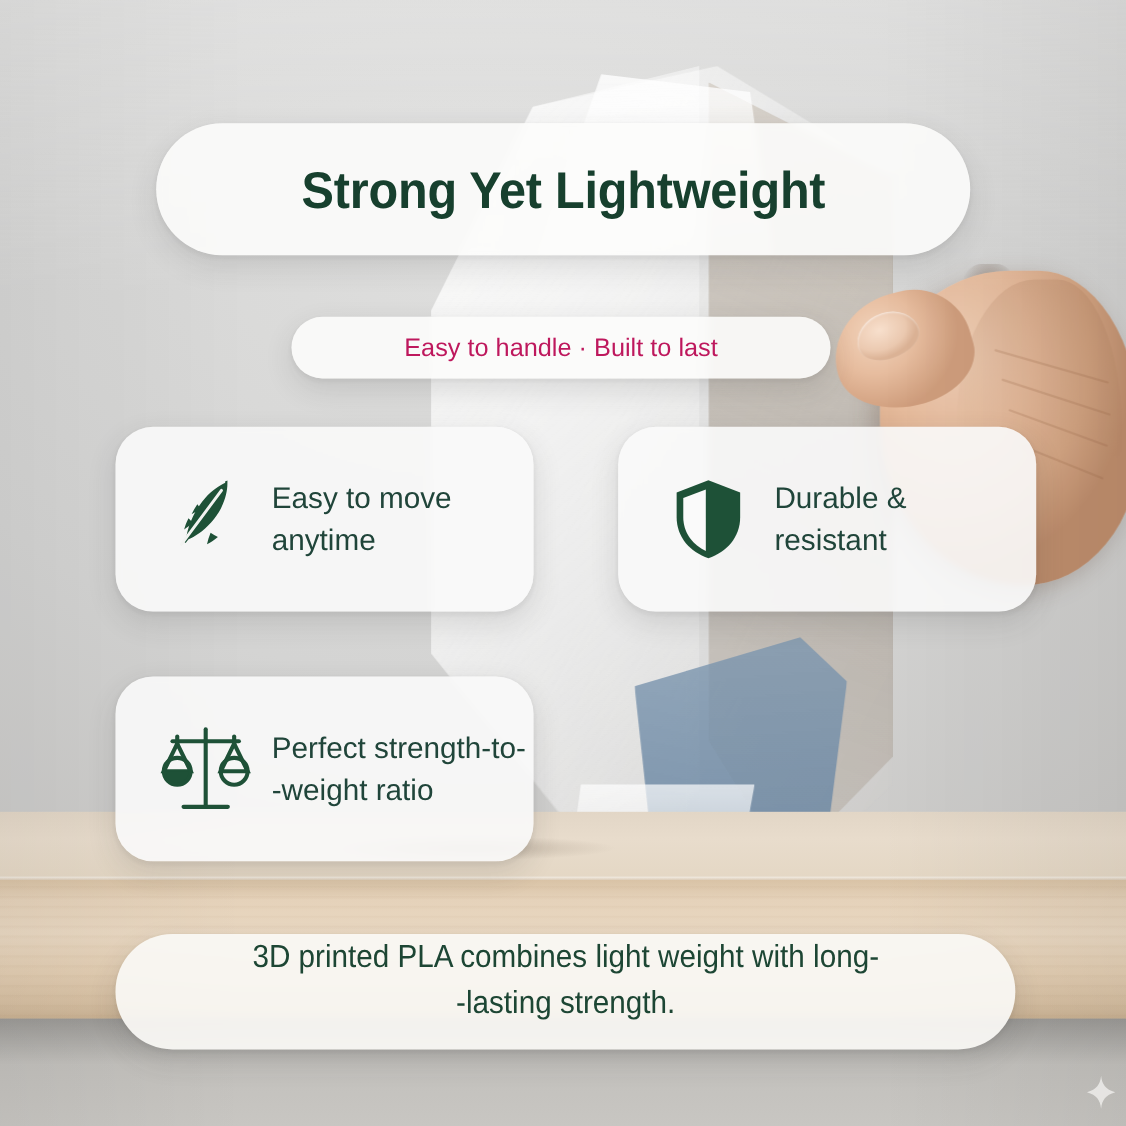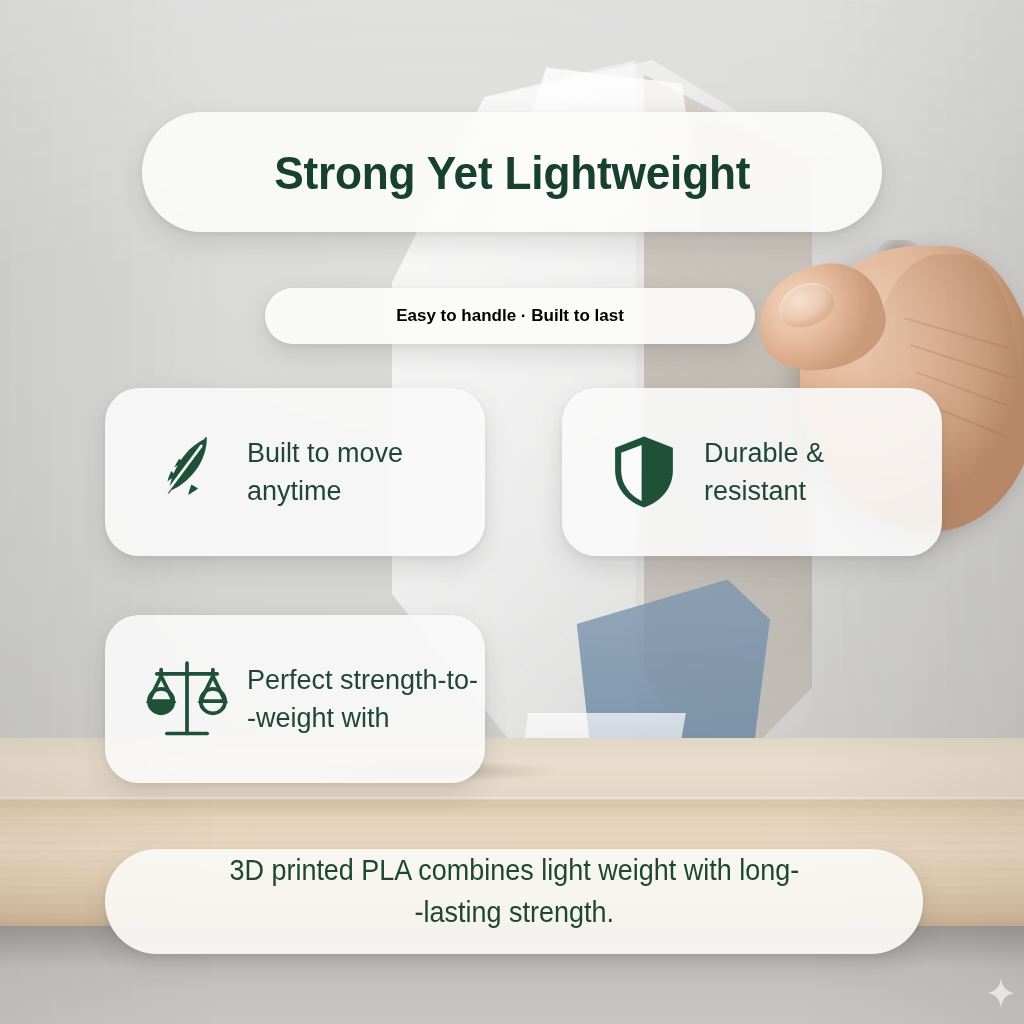--- a/index.html
+++ b/index.html
@@ -246,23 +246,23 @@
     top: 288px;
     width: 490px;
     height: 56px;
     border-radius: 28px;
     display: flex;
     align-items: center;
     justify-content: center;
     background: rgba(252,252,251,.90);
   }
   #subtitle-text {
-    font-size: 17px;
-    font-weight: 700;
-    color: #000000;
+    font-size: 23px;
+    font-weight: 400;
+    color: #be185d;
     white-space: nowrap;
   }
 
   .feature-card {
     width: 380px;
     height: 168px;
     border-radius: 34px;
     display: flex;
     align-items: center;
     padding: 0 6px 0 30px;
@@ -373,21 +373,21 @@
       <svg width="86" height="86" viewBox="0 0 64 64" aria-hidden="true">
         <g transform="rotate(-8 32 32)">
           <path d="M48.5 9.5c-3.4 1-9.4 3.6-14.8 8.2-5.9 5-10.6 11.4-13.6 17.6-1.3 2.6-2.2 5-2.8 7l-2.4 2.4 1.4 1.4 2.3-2.3c2.1-.5 4.7-1.5 7.4-2.9 6.4-3.3 12.7-8.4 17.2-14.7 4.2-5.9 6.1-12.1 6.6-15.4l.4-2.6-1.7.3z" fill="#1e5137"></path>
           <path d="M13.3 46.6 45.3 14.2" stroke="#f2f3f1" stroke-width="2" stroke-linecap="round" fill="none"></path>
           <path d="M24 34c-2.6.4-5.1 1.4-7.4 2.9 1-2.6 2.4-5 4-7.2 1 1.5 2.1 3 3.4 4.3z" fill="#1e5137"></path>
           <path d="M30.6 25.3c-2.6.2-5.2.9-7.6 2.1 1.4-2.2 3-4.3 4.8-6.2.8 1.5 1.7 2.9 2.8 4.1z" fill="#1e5137"></path>
           <path d="M38.5 45.1c-2.5 1.6-5.2 2.9-8 3.8.9-2.5 2.1-5 3.5-7.3 1.4 1.3 2.9 2.5 4.5 3.5z" fill="#1e5137"></path>
         </g>
       </svg>
     </div>
-    <div class="feature-text">Built to move
+    <div class="feature-text">Easy to move
 anytime</div>
   </div>
 
   <div id="card-1" class="card feature-card">
     <div class="icon-box">
       <svg width="84" height="84" viewBox="0 0 64 64" aria-hidden="true">
         <path d="M32 5 10 13.5v17.2C10 44.4 19.3 54.9 32 59c12.7-4.1 22-14.6 22-28.3V13.5L32 5z" fill="#1e5137"></path>
         <path d="M30.2 11.4 14.6 17.4v13.3c0 11 7 19.5 15.6 23.3V11.4z" fill="#fafafa"></path>
       </svg>
     </div>
@@ -406,21 +406,21 @@
           <line x1="50" y1="11.5" x2="50" y2="17.5"></line>
           <path d="M14 16 5.5 33.5h17L14 16z"></path>
           <path d="M50 16 41.5 33.5h17L50 16z"></path>
         </g>
         <path d="M5.5 33.5a8.5 8.5 0 0 0 17 0h-17z" fill="#1e5137"></path>
         <circle cx="14" cy="33.5" r="8.5" fill="none" stroke="#1e5137" stroke-width="2.6"></circle>
         <circle cx="50" cy="33.5" r="8.5" fill="none" stroke="#1e5137" stroke-width="2.6"></circle>
       </svg>
     </div>
     <div class="feature-text">Perfect strength-to-
--weight with</div>
+-weight ratio</div>
   </div>
 
 
   <div id="footer-pill" class="card">
     <div id="footer-text">3D printed PLA combines light weight with long-
 -lasting strength.</div>
   </div>
 
   <svg id="sparkle" viewBox="0 0 24 28">
     <path d="M12 0c.9 7.5 3.6 11.6 12 14-8.4 2.4-11.1 6.5-12 14-.9-7.5-3.6-11.6-12-14C8.4 11.6 11.1 7.5 12 0z" fill="#f4f3f1"></path>

